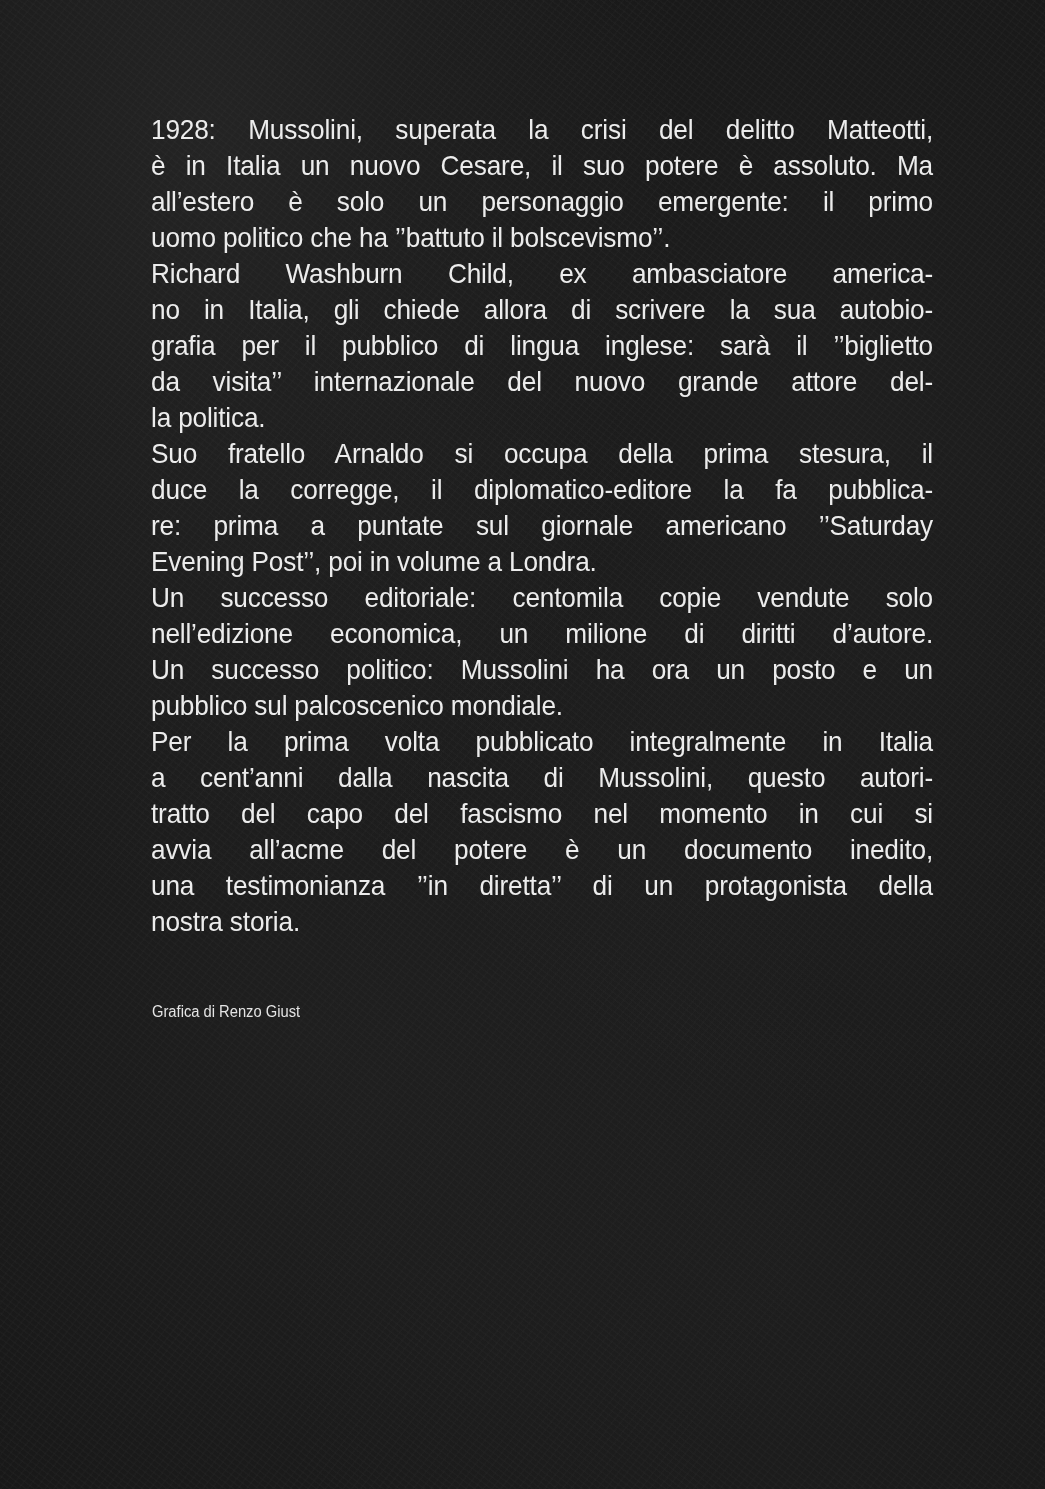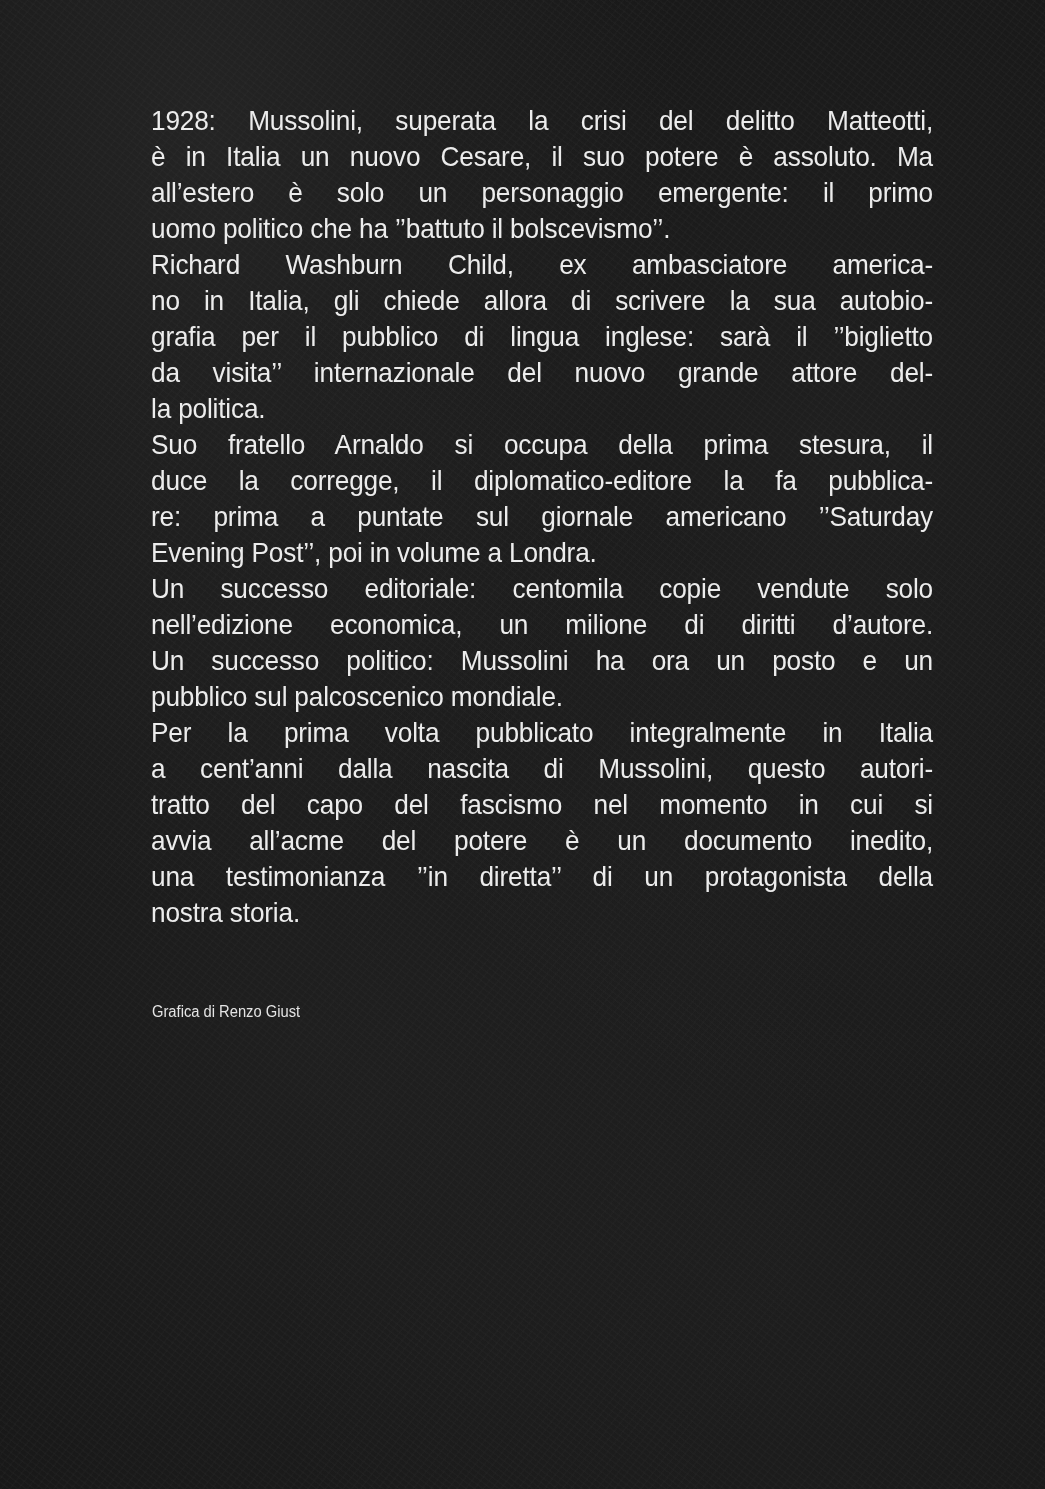--- a/index.html
+++ b/index.html
@@ -21,21 +21,21 @@
         radial-gradient(ellipse at 20% 10%, rgba(60,60,60,0.35) 0%, rgba(0,0,0,0) 40%),
         radial-gradient(ellipse at 80% 30%, rgba(55,55,55,0.25) 0%, rgba(0,0,0,0) 45%),
         radial-gradient(ellipse at 30% 70%, rgba(50,50,50,0.30) 0%, rgba(0,0,0,0) 50%),
         radial-gradient(ellipse at 75% 85%, rgba(45,45,45,0.30) 0%, rgba(0,0,0,0) 45%),
         repeating-linear-gradient(37deg, rgba(255,255,255,0.018) 0px, rgba(255,255,255,0.018) 1px, rgba(0,0,0,0) 2px, rgba(0,0,0,0) 5px),
         repeating-linear-gradient(-53deg, rgba(255,255,255,0.015) 0px, rgba(255,255,255,0.015) 1px, rgba(0,0,0,0) 2px, rgba(0,0,0,0) 7px);
     }
     .blurb {
       position: absolute;
       left: 151px;
-      top: 102px;
+      top: 111px;
       width: 782px;
       color: #ececec;
       font-family: "Liberation Sans", sans-serif;
       font-size: 28.5px;
       line-height: 36px;
       letter-spacing: -0.2px;
     }
     .blurb .line {
       display: block;
       white-space: nowrap;

